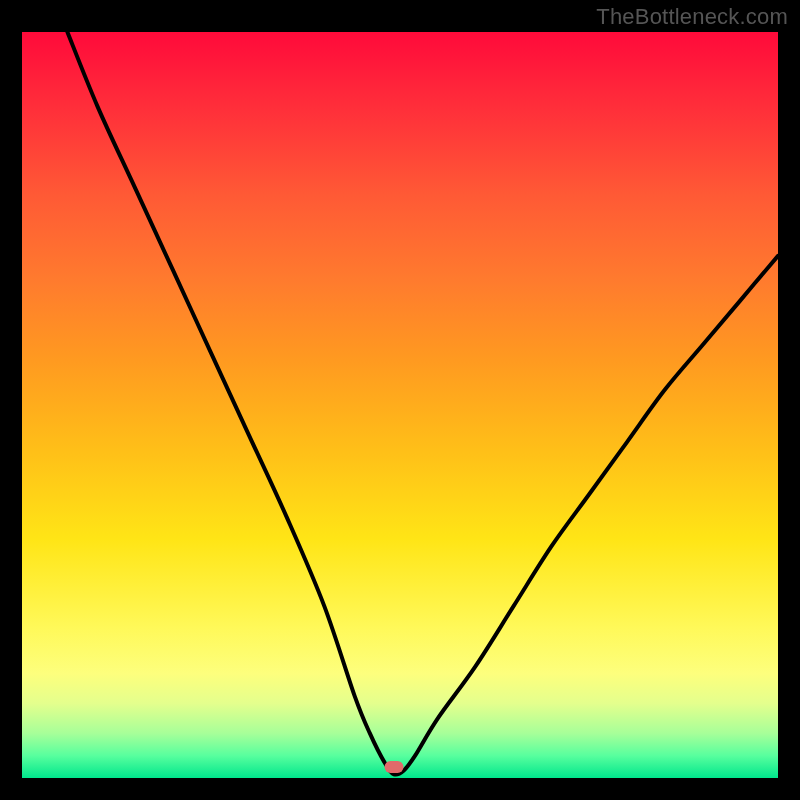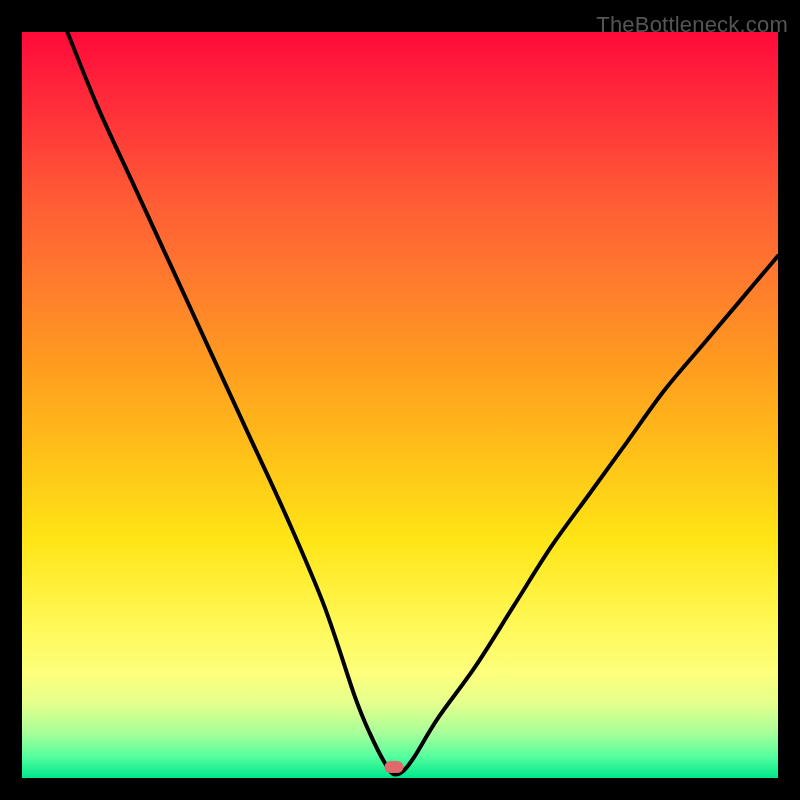--- a/index.html
+++ b/index.html
@@ -12,21 +12,21 @@
     overflow: hidden;
   }
   .frame {
     position: relative;
     width: 800px;
     height: 800px;
     background: #000;
   }
   .watermark {
     position: absolute;
-    top: 12px;
+    top: 4px;
     right: 12px;
     color: #555;
     font-size: 22px;
     font-weight: 500;
     letter-spacing: 0.2px;
     user-select: none;
   }
   .plot-area {
     position: absolute;
     left: 22px;

